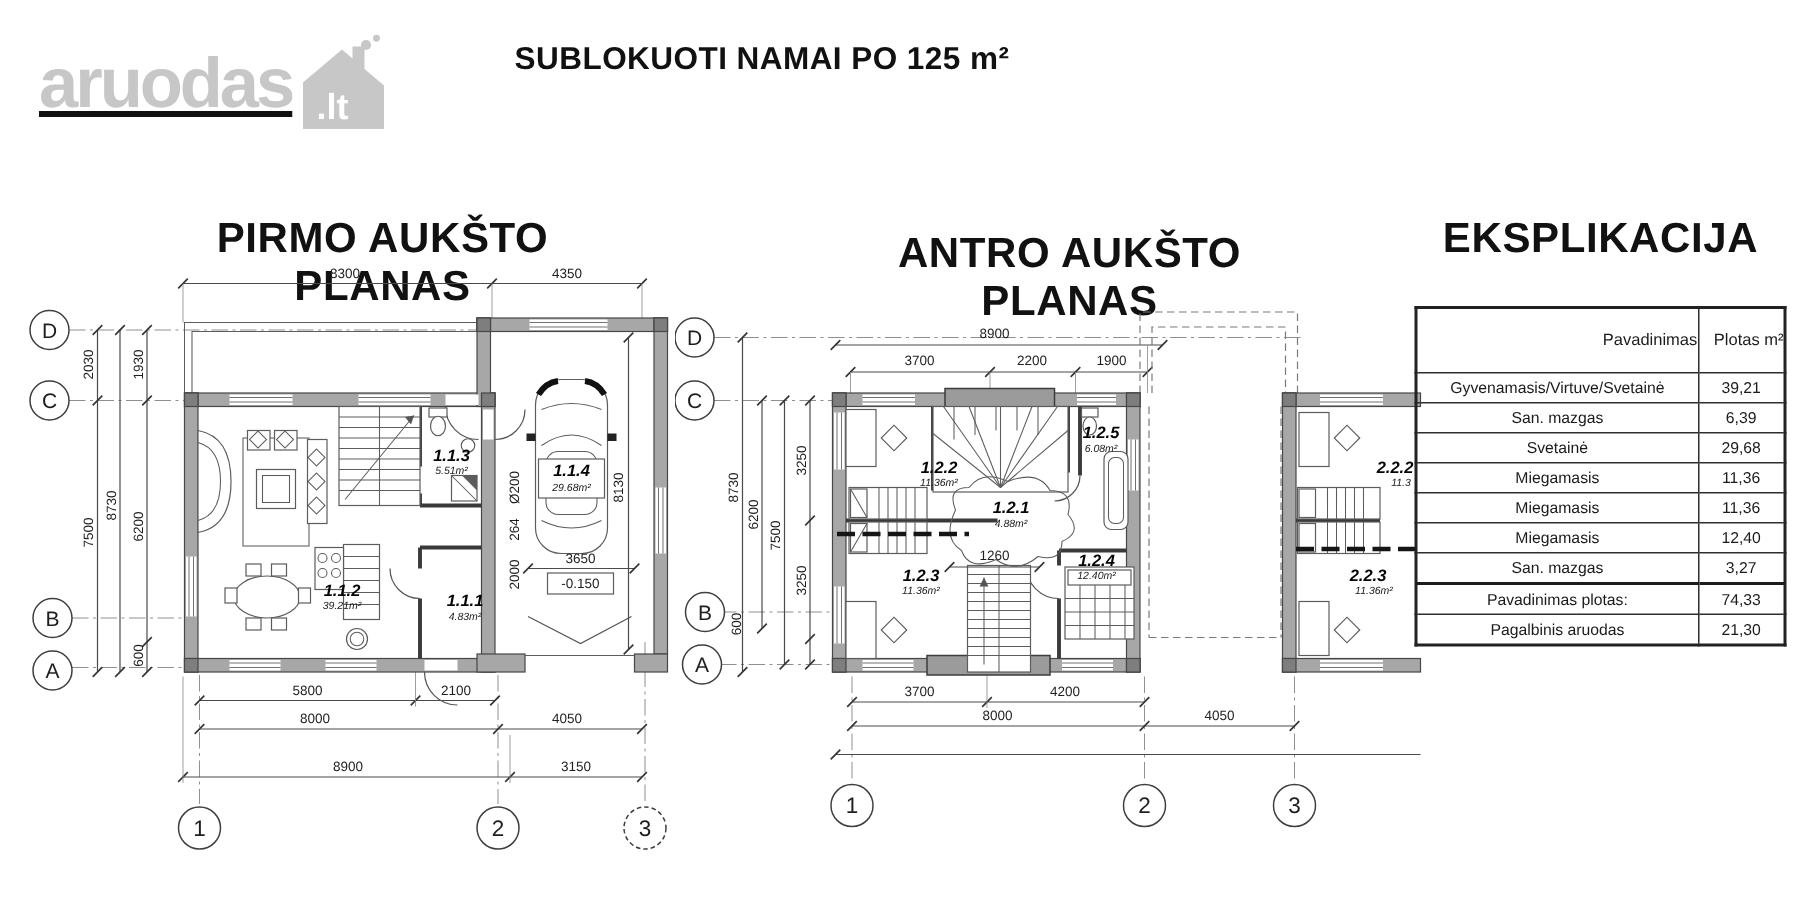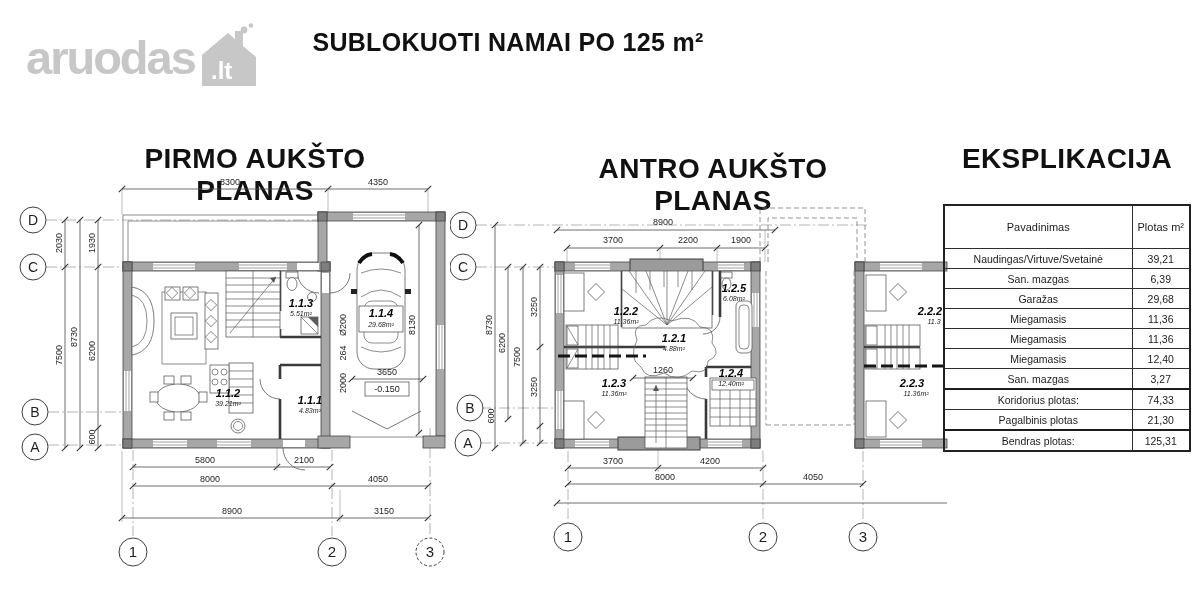--- a/index.html
+++ b/index.html
@@ -1,30 +1,30 @@
 <!DOCTYPE html>
 <html><head>
 <meta charset="utf-8">
 <style>
   html,body{margin:0;padding:0;background:#fff;}
   body{width:1200px;height:615px;position:relative;overflow:hidden;
        font-family:"Liberation Sans",sans-serif;color:#111;}
   .abs{position:absolute;}
   .main-title{left:0;top:28px;width:1016px;text-align:center;
-              font-size:25px;font-weight:bold;letter-spacing:.3px;}
+              font-size:21px;font-weight:bold;letter-spacing:.3px;}
   .plan-title{font-size:28px;font-weight:bold;text-align:center;letter-spacing:.4px;}
-  .logo{left:26px;top:22px;display:flex;align-items:flex-end;}
+  .logo{left:26px;top:22px;display:flex;align-items:center;text-decoration:underline;}
   .logo-word{font-size:47px;font-weight:bold;color:#c7c7c7;letter-spacing:-2px;line-height:60px;}
   
   .expl{left:943px;top:204px;width:248px;}
   .expl table{border-collapse:collapse;width:100%;table-layout:fixed;
               font-size:10.5px;color:#1b1b1b;border:2px solid #222;}
   .expl th,.expl td{border:1px solid #2e2e2e;text-align:center;padding:0;
                     overflow:hidden;white-space:nowrap;font-weight:normal;}
-  .expl th{height:42px;font-size:11px;}
+  .expl th{height:42px;font-size:11px;text-align:right;}
   .expl td{height:19px;}
   .expl tr.sep td{border-top:2px solid #1d1d1d;}
   
   svg text{font-family:"Liberation Sans",sans-serif;}
   .dimtxt{font-size:9px;fill:#1e1e1e;text-anchor:middle;}
   .gridtxt{font-size:14px;fill:#1e1e1e;text-anchor:middle;}
   .coltxt{font-size:15px;fill:#1e1e1e;text-anchor:middle;}
   .roomid{font-size:11px;font-weight:bold;font-style:italic;fill:#050505;text-anchor:middle;}
   .roomarea{font-size:7px;font-style:italic;fill:#1a1a1a;text-anchor:middle;}
   .wall{fill:#a7a7a7;stroke:#474747;stroke-width:.8;}
@@ -631,54 +631,50 @@
         <col>
       </colgroup>
     <thead>
       <tr>
         <th>Pavadinimas</th>
         <th>Plotas m²</th>
       </tr>
     </thead>
     <tbody>
       <tr>
-          <td>Naudingas/Virtuve/Svetainė</td>
+          <td>Gyvenamasis/Virtuve/Svetainė</td>
           <td>39,21</td>
         </tr>
       <tr>
           <td>San. mazgas</td>
           <td>6,39</td>
         </tr>
       <tr>
-          <td>Garažas</td>
+          <td>Svetainė</td>
           <td>29,68</td>
         </tr>
       <tr>
           <td>Miegamasis</td>
           <td>11,36</td>
         </tr>
       <tr>
           <td>Miegamasis</td>
           <td>11,36</td>
         </tr>
       <tr>
           <td>Miegamasis</td>
           <td>12,40</td>
         </tr>
       <tr>
           <td>San. mazgas</td>
           <td>3,27</td>
         </tr>
       <tr class="sep">
-          <td>Koridorius plotas:</td>
+          <td>Pavadinimas plotas:</td>
           <td>74,33</td>
         </tr>
       <tr>
-          <td>Pagalbinis plotas</td>
+          <td>Pagalbinis aruodas</td>
           <td>21,30</td>
-        </tr>
-      <tr class="sep">
-          <td>Bendras plotas:</td>
-          <td>125,31</td>
         </tr>
     </tbody>
   </table>
 </div>
 
 </body></html>

